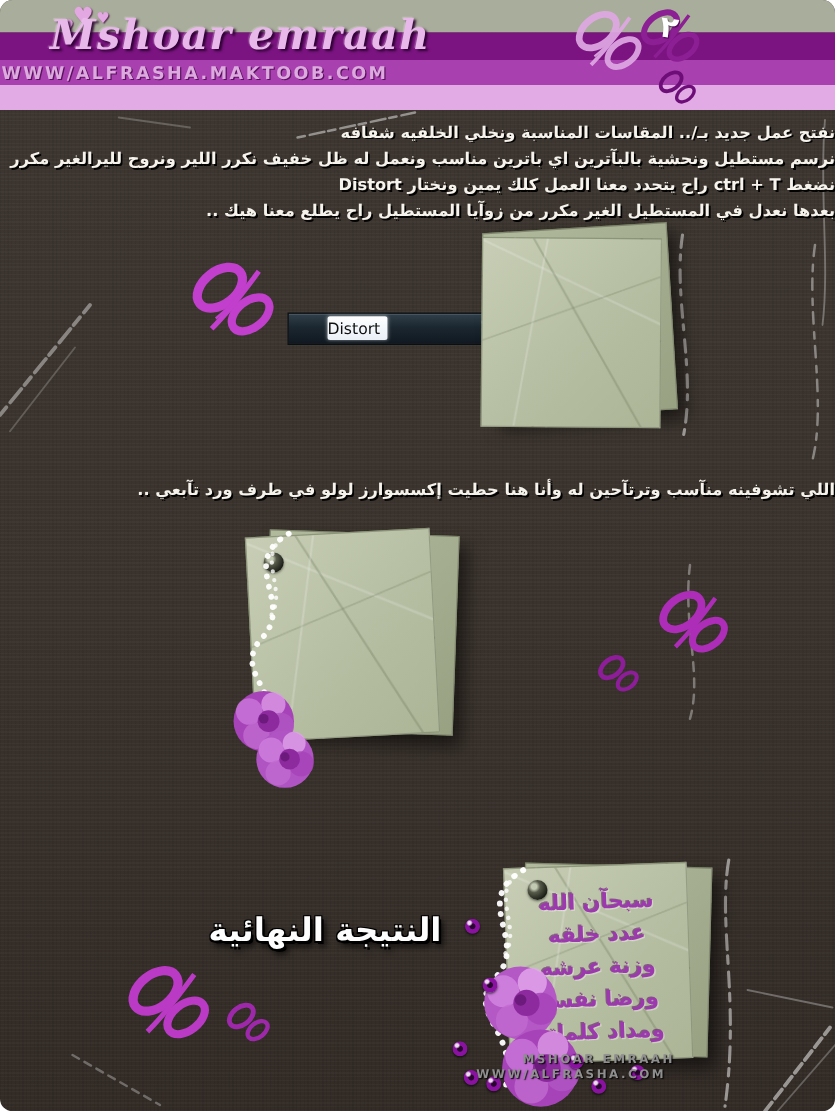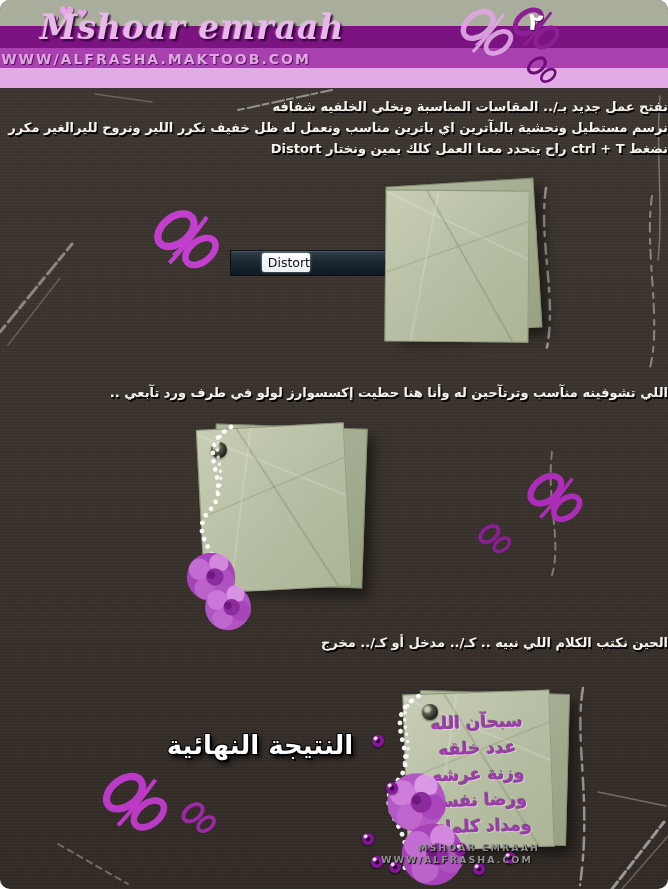--- a/index.html
+++ b/index.html
@@ -46,21 +46,21 @@
   
   .menu-bar{
     left:230px;top:250px;width:158px;height:24px;
     background:linear-gradient(180deg,#31404b 0%,#1b2730 45%,#101820 100%);
     border:1px solid #0a0f14;box-shadow:inset 0 1px 0 #46555f;
   }
   .menu-item{
     position:absolute;left:31px;top:2px;width:48px;height:19px;
     background:linear-gradient(180deg,#fdfeff,#e9f0f6);
     border-radius:2px;box-shadow:0 0 3px rgba(255,255,255,.5);
-    color:#101010;font-size:12.5px;text-align:right;line-height:19px;
+    color:#101010;font-size:12.5px;text-align:left;line-height:19px;
   }
   
   .paper{
     position:absolute;border:1px solid rgba(110,118,92,.55);
     background:
       linear-gradient(100deg, rgba(0,0,0,0) 0 30%, rgba(255,255,255,.2) 30.5% 31%, rgba(0,0,0,0) 31.5%),
       linear-gradient(60deg, rgba(0,0,0,0) 0 55%, rgba(95,105,75,.28) 55.3% 55.8%, rgba(0,0,0,0) 56.2%),
       linear-gradient(160deg, rgba(0,0,0,0) 0 40%, rgba(95,105,75,.22) 40.3% 40.7%, rgba(0,0,0,0) 41%),
       linear-gradient(25deg, rgba(0,0,0,0) 0 68%, rgba(255,255,255,.18) 68.4% 68.9%, rgba(0,0,0,0) 69.4%),
       linear-gradient(135deg,#c7ceb5 0%,#b7bfa4 50%,#adb597 100%);
@@ -158,20 +158,21 @@
         <ellipse cx="34" cy="34" rx="25" ry="16" stroke-width="8" transform="rotate(-38 34 34)"></ellipse>
         <ellipse cx="64" cy="60" rx="21" ry="13" stroke-width="7" transform="rotate(-38 64 60)"></ellipse>
       </g>
     </svg>
   </div>
 
   <div class="abs para layer" style="top:96px;">
     <div>نفتح عمل جديد بـ/.. المقاسات المناسبة ونخلي الخلفيه شفافه</div>
     <div>نرسم مستطيل ونحشية بالبآترين اي باترين مناسب  ونعمل له ظل خفيف نكرر اللير ونروح لليرالغير مكرر</div>
     <div>نضغط ctrl + T راح يتحدد معنا العمل  كلك يمين ونختار Distort</div>
+    <div>بعدها نعدل في المستطيل الغير مكرر من زوآيا المستطيل  راح يطلع معنا هيك ..</div>
   </div>
 
   <svg class="bf layer" style="left:148px;top:198px;width:82px;height:84px;color:#c13fcc;" viewBox="0 0 100 92">
     <g fill="none" stroke="currentColor">
       <ellipse cx="34" cy="34" rx="25" ry="16" stroke-width="9" transform="rotate(-38 34 34)"></ellipse>
       <ellipse cx="64" cy="60" rx="21" ry="13" stroke-width="8" transform="rotate(-38 64 60)"></ellipse>
       <path d="M26,74 C42,58 56,40 72,18" stroke-width="5"></path>
       <path d="M30,64 C40,56 48,48 58,36" stroke-width="2.5"></path>
     </g>
   </svg>
@@ -225,21 +226,20 @@
     </g>
   </svg>
   <svg class="bf layer" style="left:475px;top:520px;width:42px;height:38px;color:#8d1d98;" viewBox="0 0 100 92">
     <g fill="none" stroke="currentColor">
       <ellipse cx="34" cy="34" rx="25" ry="16" stroke-width="9" transform="rotate(-38 34 34)"></ellipse>
       <ellipse cx="64" cy="60" rx="21" ry="13" stroke-width="8" transform="rotate(-38 64 60)"></ellipse>
     </g>
   </svg>
 
   <div class="abs para layer" style="top:632px;">
-    <div>الحين نكتب الكلام اللي نبيه .. كـ/.. مدخل أو كـ/.. مخرج</div>
   </div>
 
   <div class="abs layer" style="left:350px;top:682px;width:300px;height:207px;">
     <div class="paper-back" style="left:68px;top:10px;width:148px;height:150px;transform:rotate(1.5deg);"></div>
     <div class="paper" style="left:55px;top:10px;width:145px;height:155px;transform:rotate(-2deg);">
       <div class="paper-text">
         <div>سبحآن الله</div>
         <div>عدد خلقه</div>
         <div>وزنة عرشه</div>
         <div>ورضا نفسه</div>

